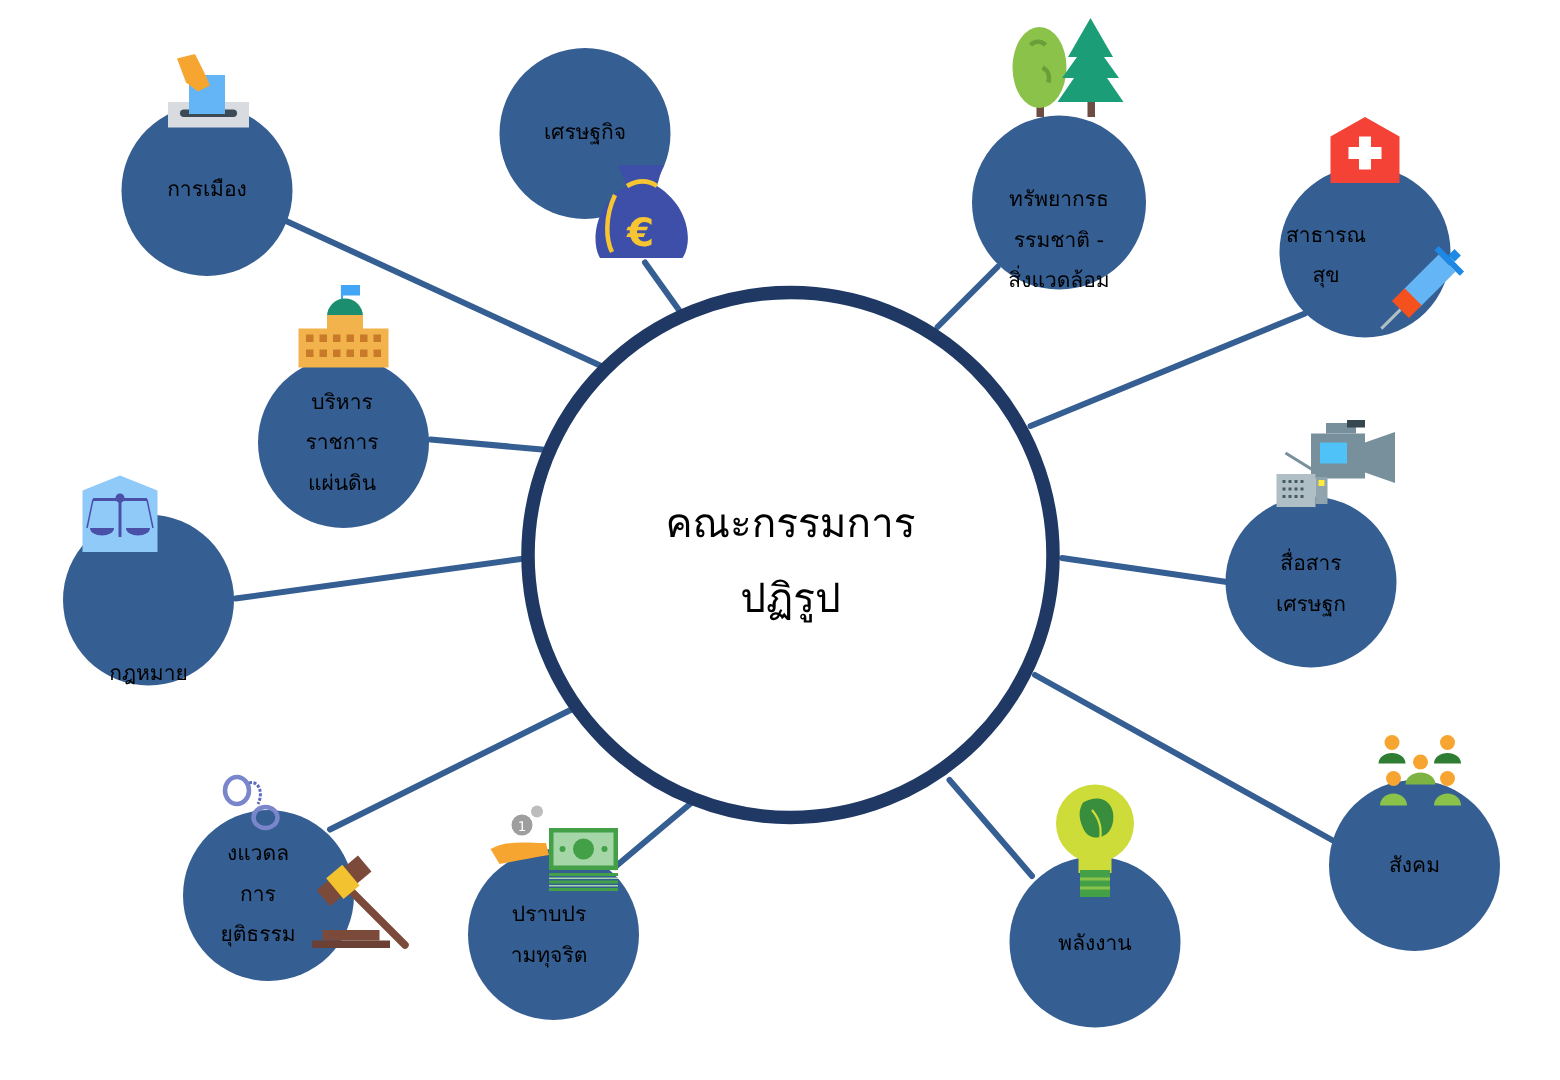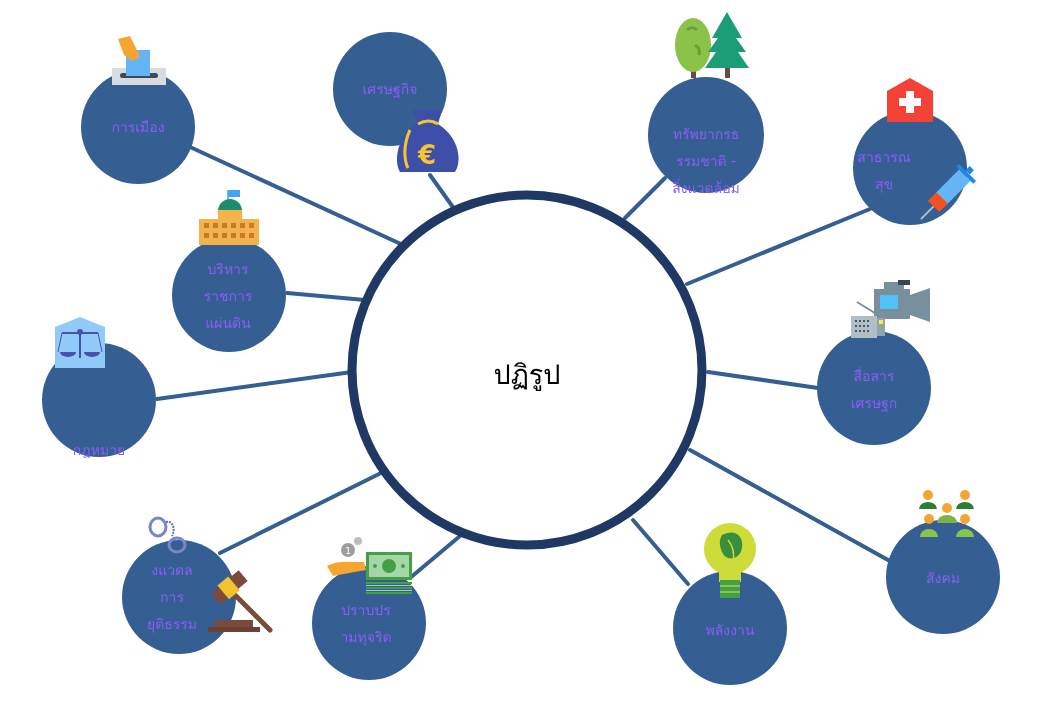--- a/index.html
+++ b/index.html
@@ -1,18 +1,18 @@
 <!DOCTYPE html>
 <html><head>
 <meta charset="utf-8">
 <style>
   html, body { margin:0; padding:0; background:#ffffff; }
   body { width:1040px; height:720px; position:relative; overflow:hidden; font-family:"DejaVu Sans", sans-serif; }
   #stage { position:absolute; left:0; top:0; width:1040px; height:720px; }
-  .node-label { position:absolute; color:#8b5cf6; text-align:center; font-family:"DejaVu Sans", sans-serif; font-size:14px; line-height:27px; transform:translate(-50%,-50%); white-space:nowrap; }
+  .node-label { position:absolute; color:#000000; text-align:center; font-family:"DejaVu Sans", sans-serif; font-size:14px; line-height:27px; transform:translate(-50%,-50%); white-space:nowrap; }
   .center-label { position:absolute; left:527px; top:375px; transform:translate(-50%,-50%); text-align:center; color:#000000; font-family:"DejaVu Sans", sans-serif; font-size:27px; line-height:50px; }
 </style>
 </head>
 <body>
 
 <svg id="stage" width="1040" height="720" viewBox="0 0 1040 720">
 
   <g stroke="#355E92" stroke-width="4" stroke-linecap="round">
     <line x1="190" y1="147" x2="403" y2="245"></line>
     <line x1="430" y1="175" x2="455" y2="210"></line>
@@ -190,20 +190,21 @@
     <circle cx="947" cy="508" r="5" fill="#F7A531"></circle>
     <path d="M937,523 A10,8 0 0 1 957,523 Z" fill="#7CB342"></path>
     <circle cx="929" cy="519" r="5" fill="#F7A531"></circle>
     <path d="M920,537 A9,8 0 0 1 938,537 Z" fill="#8BC34A"></path>
     <circle cx="965" cy="519" r="5" fill="#F7A531"></circle>
     <path d="M956,537 A9,8 0 0 1 974,537 Z" fill="#8BC34A"></path>
   </g>
 </svg>
 
 <div class="center-label">
+  <div>คณะกรรมการ</div>
   <div>ปฏิรูป</div>
 </div>
 
 <div class="node-label" style="left:138px;top:127px;">
   <div>การเมือง</div>
 </div>
 <div class="node-label" style="left:390px;top:89px;">
   <div>เศรษฐกิจ</div>
 </div>
 <div class="node-label" style="left:706px;top:136px;margin-top:25px;">

